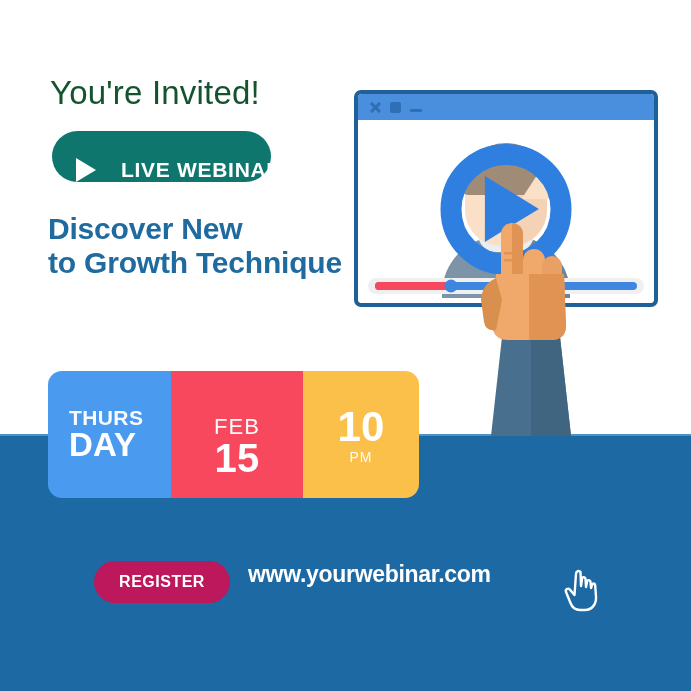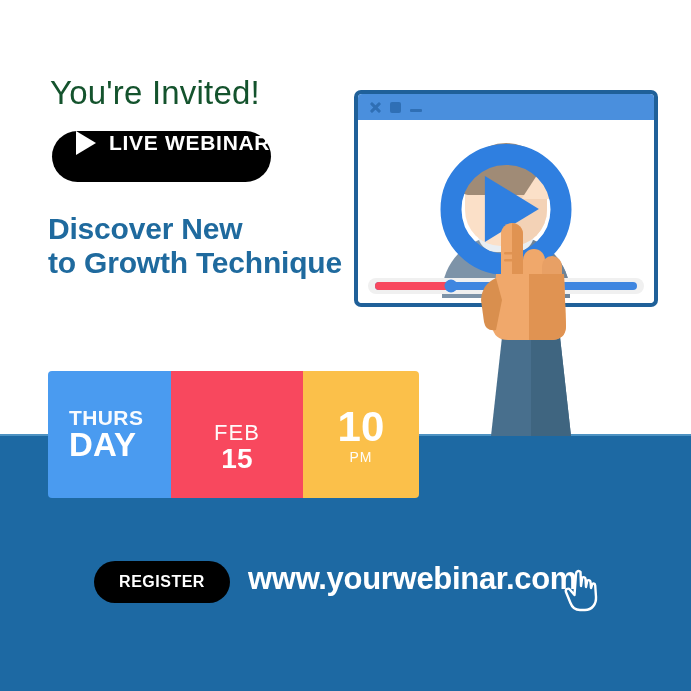--- a/index.html
+++ b/index.html
@@ -48,25 +48,25 @@
     font-weight: 400;
     color: #14532d;
     letter-spacing: .2px;
     white-space: nowrap;
   }
 
   .live-badge {
     position: absolute;
     left: 52px; top: 131px;
     width: 219px; height: 51px;
-    background: #000000;
+    background: #0f766e;
     border-radius: 26px;
     display: flex;
-    align-items: flex-start;
-    gap: 13px;
+    align-items: flex-end;
+    gap: 25px;
     padding-left: 24px;
     box-sizing: border-box;
   }
   .live-badge .tri {
     width: 0; height: 0;
     border-left: 20px solid #ffffff;
     border-top: 12px solid transparent;
     border-bottom: 12px solid transparent;
     flex: none;
   }
@@ -88,21 +88,21 @@
     color: #1f6a9e;
     letter-spacing: -0.2px;
   }
   .headline div { white-space: nowrap; }
 
   
   .datecard {
     position: absolute;
     left: 48px; top: 371px;
     width: 371px; height: 127px;
-    border-radius: 4px;
+    border-radius: 14px;
     overflow: hidden;
     display: flex;
   }
   .dc-panel {
     height: 100%;
     position: relative;
     display: flex;
     flex-direction: column;
     justify-content: center;
     box-sizing: border-box;
@@ -120,45 +120,45 @@
     opacity: .97;
   }
   .dc-big {
     color: #ffffff;
     font-size: 33px;
     font-weight: 700;
     letter-spacing: .2px;
     line-height: 1.04;
   }
   .dc-date .dc-small { font-weight: 400; font-size: 22px; letter-spacing: 1px; margin-top: 26px; }
-  .dc-date .dc-big   { font-size: 28px; }
+  .dc-date .dc-big   { font-size: 40px; }
   .dc-time .dc-big   { font-size: 42px; margin-bottom: 1px; }
   .dc-time .dc-small { font-weight: 400; font-size: 14px; letter-spacing: 1px; }
 
   
   .register-btn {
     position: absolute;
     left: 94px; top: 561px;
     width: 136px; height: 42px;
-    background: #000000;
+    background: #be185d;
     border-radius: 21px;
     display: flex;
     align-items: center;
     justify-content: center;
   }
   .register-btn span {
     color: #ffffff;
     font-size: 16px;
     font-weight: 700;
     letter-spacing: .5px;
   }
   .url {
     position: absolute;
     left: 248px; top: 561px;
-    font-size: 31px;
+    font-size: 23px;
     font-weight: 700;
     color: #ffffff;
     letter-spacing: -.3px;
     white-space: nowrap;
   }
   .cursor-icon {
     position: absolute;
     left: 563px; top: 566px;
     width: 42px; height: 48px;
   }

